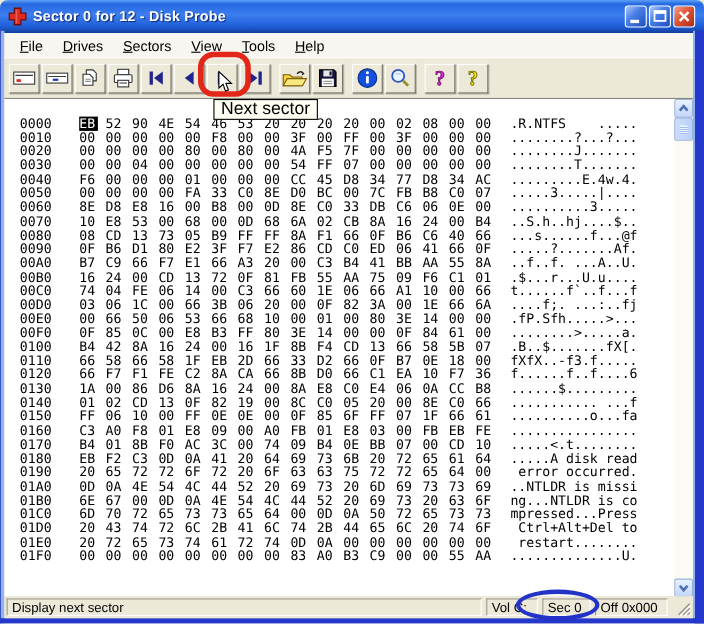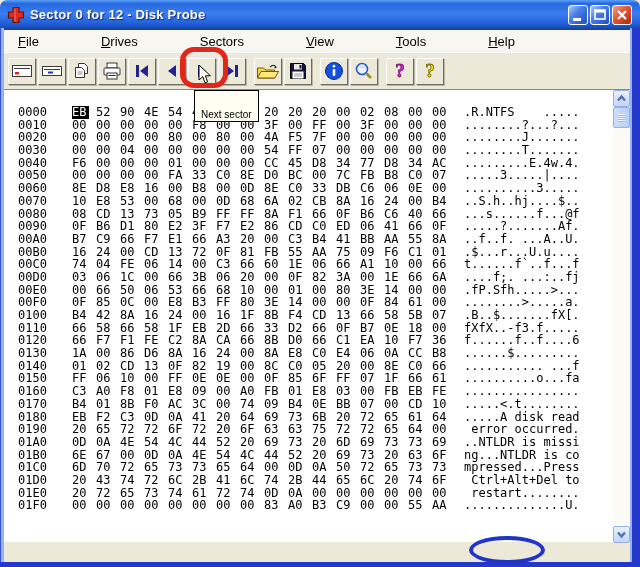--- a/index.html
+++ b/index.html
@@ -17,21 +17,21 @@
   .wbtn.blue{background:linear-gradient(135deg,#AECBFA 0%,#4A7FE8 40%,#1D4FBE 100%);}
   .wbtn.red{background:linear-gradient(135deg,#F4A188 0%,#E05535 45%,#AE2A10 100%);}
   
   .b-left{position:absolute;left:0;top:28px;width:4px;height:539px;
     background:linear-gradient(90deg,#3A53C8 0 1px,#93B3EC 1px);}
   .b-right{position:absolute;right:0;top:28px;width:10px;height:539px;
     background:linear-gradient(90deg,#93B3EC 0 2px,#2438CC 2px);}
   .b-bottom{position:absolute;left:0;top:562px;width:640px;height:5px;background:#2438CC;}
   
   .menubar{position:absolute;left:4px;top:30px;width:626px;height:22px;background:#F7F6F0;
-    display:flex;align-items:center;padding-left:5px;box-sizing:border-box;font-size:13px;color:#000;gap:44px;}
+    display:flex;align-items:center;padding-left:5px;box-sizing:border-box;font-size:13px;color:#000;}
   .menu-item{margin:0 6px;padding:1px 3px;white-space:nowrap;}
   
   .toolbar{position:absolute;left:4px;top:52px;width:626px;height:37px;background:#ECE9D8;
     border-top:1px solid #fff;display:flex;align-items:center;padding-left:4px;box-sizing:border-box;}
   .tbtn{width:28px;height:27px;flex:0 0 auto;background:#ECE9D8;border:1px solid;
     border-color:#FFF #6E6C61 #6E6C61 #FFF;box-shadow:1px 1px 0 rgba(90,88,80,.35);
     display:flex;align-items:center;justify-content:center;margin-right:2px;padding:0;}
   .tgap{width:6px;flex:0 0 auto;}
   
   .hexarea{position:absolute;left:4px;top:89px;width:626px;height:453px;background:#fff;
@@ -61,21 +61,21 @@
     overflow:hidden;white-space:nowrap;}
   #sp-msg{left:2px;width:432px;}
   #sp-vol{left:438px;width:47px;}
   #sp-sec{left:489px;width:44px;}
   #sp-off{left:537px;width:66px;}
   .grip{position:absolute;right:1px;bottom:1px;width:14px;height:14px;}
   
   .anno-rect{position:absolute;left:180px;top:47px;width:48px;height:41px;border:5px solid #E3261A;
     border-radius:14px;box-sizing:border-box;z-index:50;}
   .tooltip{position:absolute;left:194px;top:90px;height:19px;line-height:17px;background:#FEFEF2;
-    border:1px solid #000;padding:15px 6px;font-size:10px;color:#000;z-index:55;box-sizing:border-box;}
+    border:1px solid #000;padding:0 6px;font-size:16px;color:#000;z-index:55;box-sizing:border-box;}
   .cursor{position:absolute;left:198px;top:64px;z-index:60;}
   .anno-ellipse{position:absolute;left:469px;top:536px;width:76px;height:28px;border:4px solid #2233C8;
     border-radius:50%;box-sizing:border-box;z-index:50;}
 </style>
 </head>
 <body>
 
 <div class="window">
 
   <div class="titlebar">
@@ -259,20 +259,30 @@
       </button>
       <div class="sthumb"></div>
       <button class="sbtn down">
         <svg width="15" height="15">
             <path d="M4 5.5 L7.5 9.5 L11 5.5" fill="none" stroke="#4C6FB5" stroke-width="2.4"></path>
           </svg>
       </button>
     </div>
   </div>
 
+  <div class="statusbar">
+    <div class="spanel" id="sp-msg">Display next sector</div>
+    <div class="spanel" id="sp-vol">Vol C:</div>
+    <div class="spanel" id="sp-sec">Sec 0</div>
+    <div class="spanel" id="sp-off">Off 0x000</div>
+    <svg class="grip" width="14" height="14">
+      <path d="M12 2 L2 12 M12 6 L6 12 M12 10 L10 12" stroke="#9C9A8D" stroke-width="1.6"></path>
+      <path d="M13 3 L3 13 M13 7 L7 13 M13 11 L11 13" stroke="#FFF" stroke-width="1"></path>
+    </svg>
+  </div>
 
   <div class="anno-rect"></div>
   <div class="tooltip">Next sector</div>
   <svg class="cursor" width="14" height="21" viewBox="0 0 14 21">
     <polygon points="1,1 1,16 4.8,12.6 7,18.8 9.6,17.8 7.4,11.8 12.4,11.8" fill="#fff" stroke="#000"></polygon>
   </svg>
   <div class="anno-ellipse"></div>
 
 </div>
 

